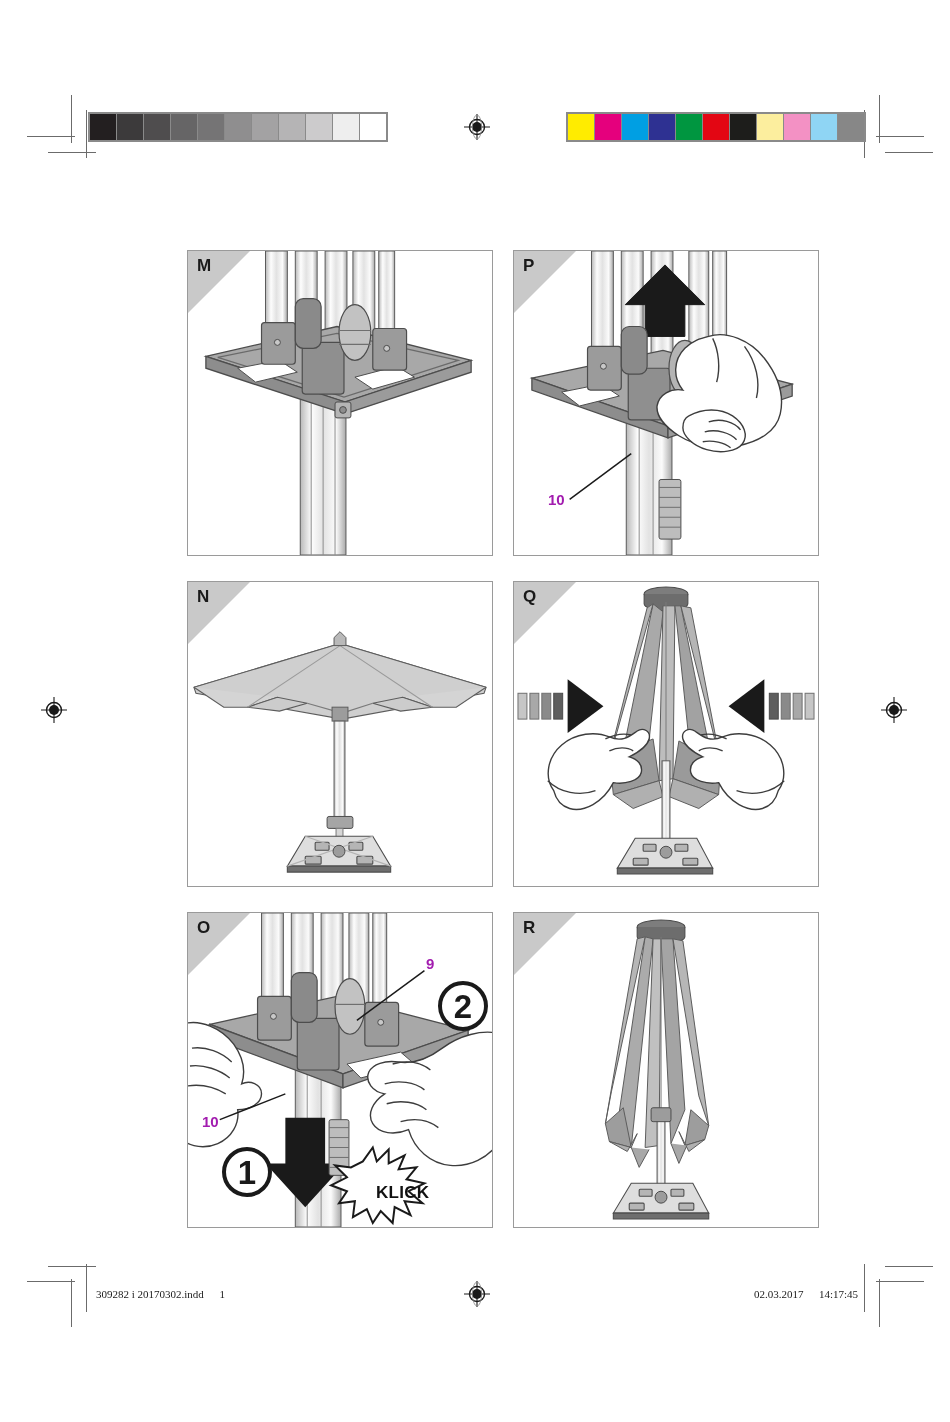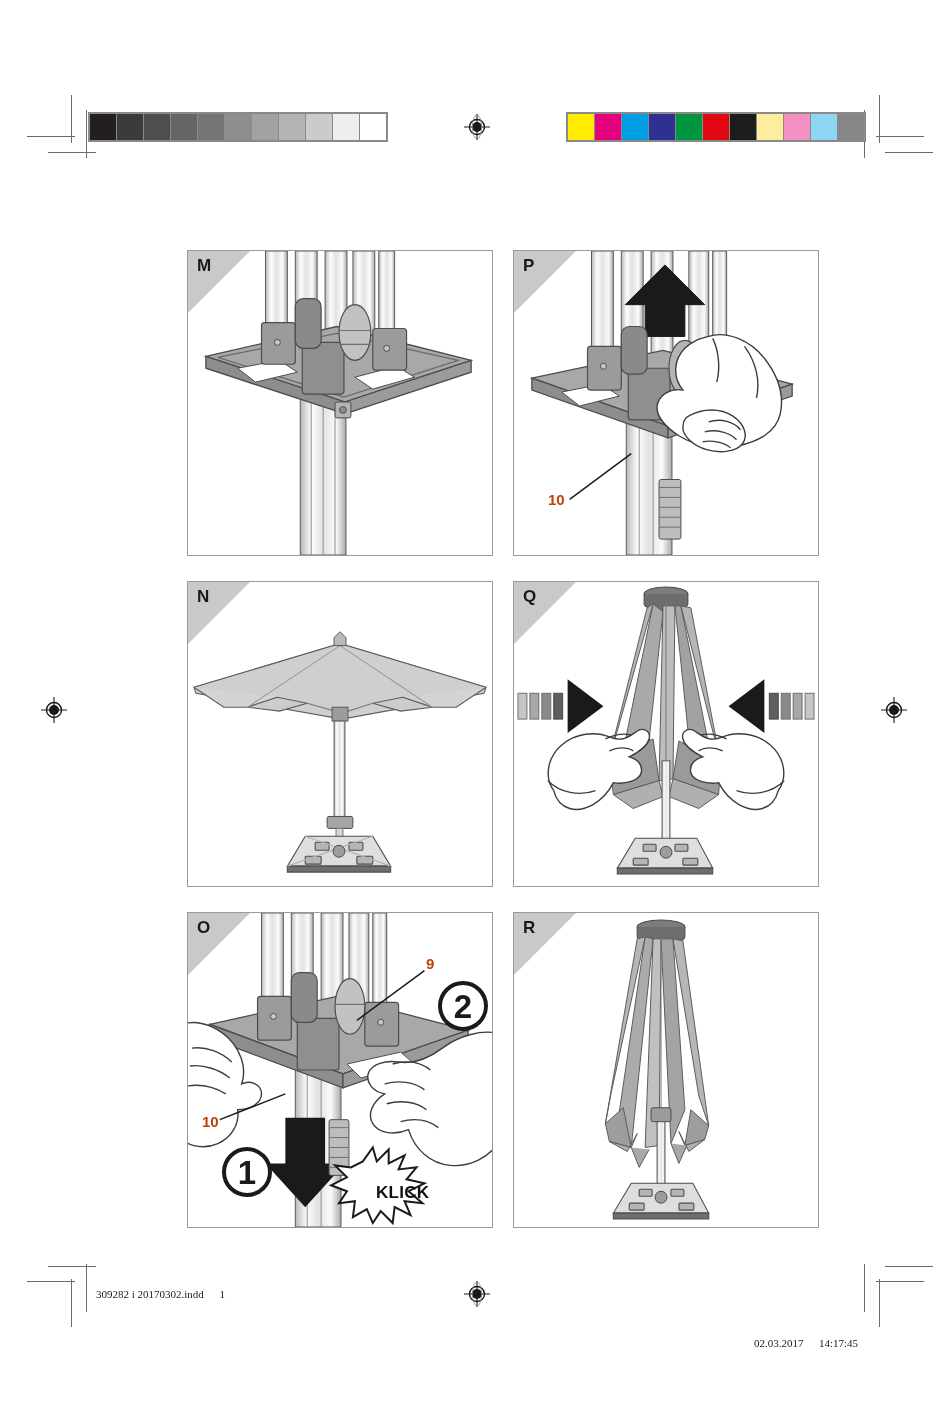--- a/index.html
+++ b/index.html
@@ -29,21 +29,21 @@
   .panel.r0{top:0;}
   .panel.r1{top:331px;}
   .panel.r2{top:662px;}
   .panel.tall{height:316px;}
   .corner{position:absolute;left:0;top:0;width:0;height:0;
           border-top:62px solid #c9c9c9;border-right:62px solid transparent;}
   .plabel{position:absolute;left:9px;top:5px;font-size:17px;font-weight:bold;color:#1a1a1a;z-index:4;}
   .art{position:absolute;left:0;top:0;width:100%;height:100%;}
   .art svg{display:block;width:100%;height:100%;}
 
-  .callout{position:absolute;font-size:15px;font-weight:bold;color:#c2410c;z-index:5;}
+  .callout{position:absolute;font-size:15px;font-weight:bold;color:#a21caf;z-index:5;}
   .klick{position:absolute;font-size:17px;font-weight:bold;color:#111;z-index:6;letter-spacing:.3px;text-align:center;}
   .circnum{position:absolute;z-index:6;}
 
   .footer{position:absolute;font-family:"Liberation Serif",serif;font-size:11px;color:#1a1a1a;}
 </style>
 </head>
 <body>
 
 <div class="mark v" style="left:71px;top:95px;height:48px;"></div>
 <div class="mark h" style="left:27px;top:136px;width:48px;"></div>
@@ -488,17 +488,17 @@
     <div class="plabel">R</div>
   </div>
 
 </div>
 
 <div class="footer" style="left:96px;top:1288px;">
   <span>309282 i 20170302.indd</span>
   <span style="display:inline-block;width:10px"></span>
   <span>1</span>
 </div>
-<div class="footer" style="left:754px;top:1337px;">
+<div class="footer" style="left:754px;top:1288px;">
   <span>02.03.2017</span>
   <span style="display:inline-block;width:10px"></span>
   <span>14:17:45</span>
 </div>
 
 </body></html>

